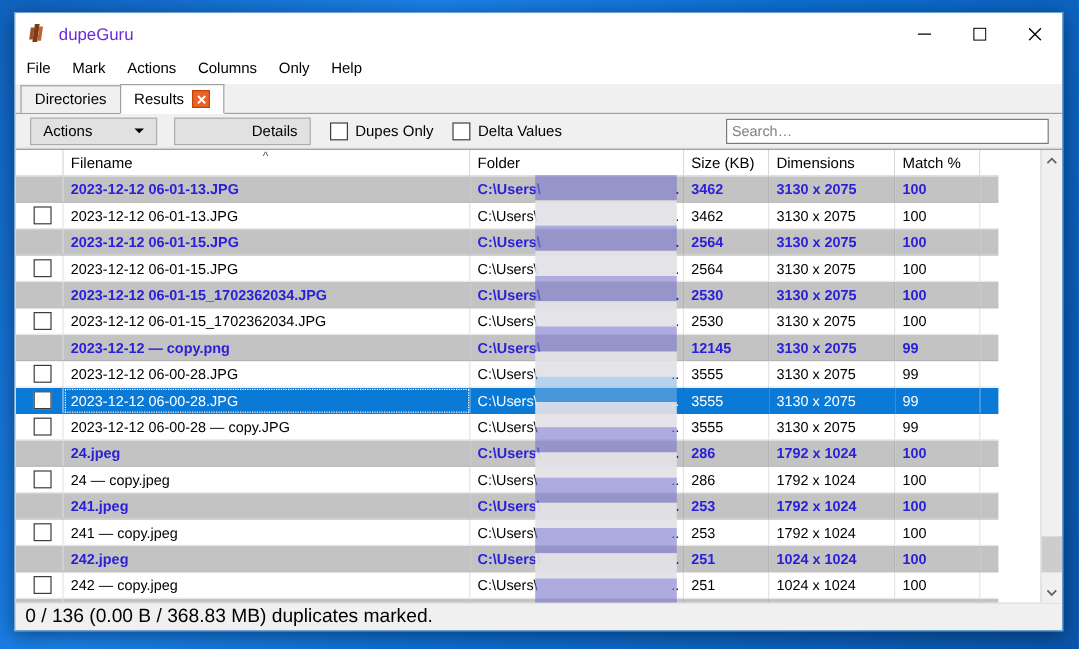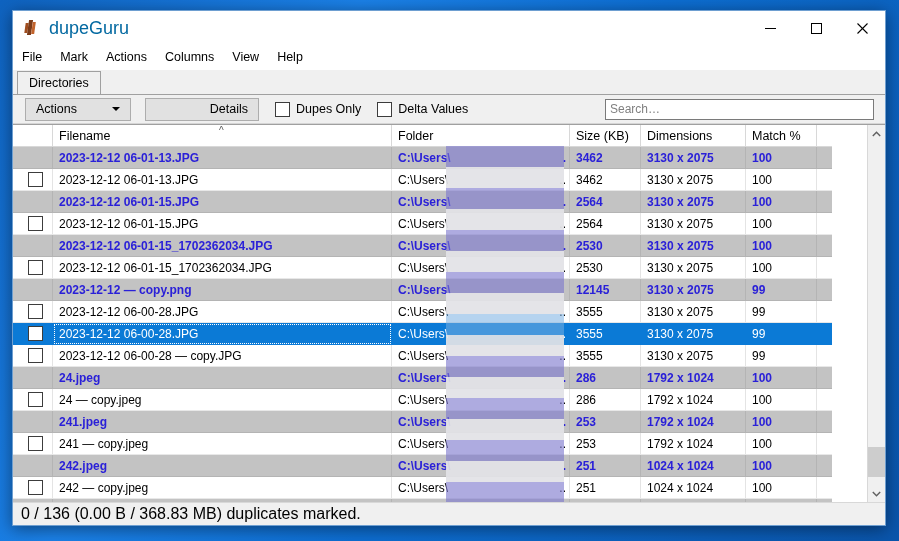--- a/index.html
+++ b/index.html
@@ -15,21 +15,21 @@
     background:#f0f0f0;border:1px solid #6e9fd1;
     display:flex;flex-direction:column;
     box-shadow:0 3px 16px rgba(0,0,0,.45);
   }
   
   .titlebar{height:34px;background:#ffffff;display:flex;align-items:center;flex:0 0 auto;}
   .app-icon{width:18px;height:18px;margin-left:10px;margin-right:8px;position:relative;flex:0 0 auto;}
   .app-icon .b1{position:absolute;left:5px;top:1px;width:4px;height:15px;background:#7a3b1a;transform:skewX(-8deg);}
   .app-icon .b2{position:absolute;left:9px;top:3px;width:3px;height:12px;background:#c2632c;transform:skewX(-8deg);}
   .app-icon .b3{position:absolute;left:2px;top:4px;width:3px;height:10px;background:#a04e20;transform:skewX(-8deg);}
-  .app-title{font-size:18px;color:#0369a1;flex:1 1 auto;}
+  .app-title{font-size:14px;color:#6d28d9;flex:1 1 auto;}
   .win-btns{display:flex;height:34px;}
   .win-btn{width:46px;height:34px;display:flex;align-items:center;justify-content:center;color:#000;}
   .win-btn svg{display:block;}
   
   .menubar{height:24px;background:#ffffff;display:flex;align-items:center;padding-left:0;flex:0 0 auto;
     border-bottom:1px solid #ffffff;}
   .menu-item{font-size:12.5px;color:#000;padding:3px 9px;}
   
   .tabstrip{height:24px;background:#f0f0f0;display:flex;align-items:flex-end;padding-left:4px;flex:0 0 auto;
     border-bottom:1px solid #a0a0a0;position:relative;}
@@ -135,27 +135,36 @@
           </svg>
       </div>
     </div>
   </div>
 
   <div class="menubar">
     <div class="menu-item">File</div>
     <div class="menu-item">Mark</div>
     <div class="menu-item">Actions</div>
     <div class="menu-item">Columns</div>
-    <div class="menu-item">View</div>
+    <div class="menu-item">Only</div>
     <div class="menu-item">Help</div>
   </div>
 
   <div class="tabstrip">
     <div class="tab">
       <span>Directories</span>
+    </div>
+    <div class="tab active">
+      <span>Results</span>
+      <span class="tab-close">
+        <svg width="8" height="8" viewBox="0 0 8 8">
+            <line x1="1" y1="1" x2="7" y2="7" stroke="#fff" stroke-width="1.6"></line>
+            <line x1="7" y1="1" x2="1" y2="7" stroke="#fff" stroke-width="1.6"></line>
+          </svg>
+      </span>
     </div>
   </div>
 
   <div class="toolbar">
     <div class="btn btn-actions">
       <span>Actions</span>
       <span class="caret"></span>
     </div>
     <div class="btn btn-details">
       <span>Details</span>

